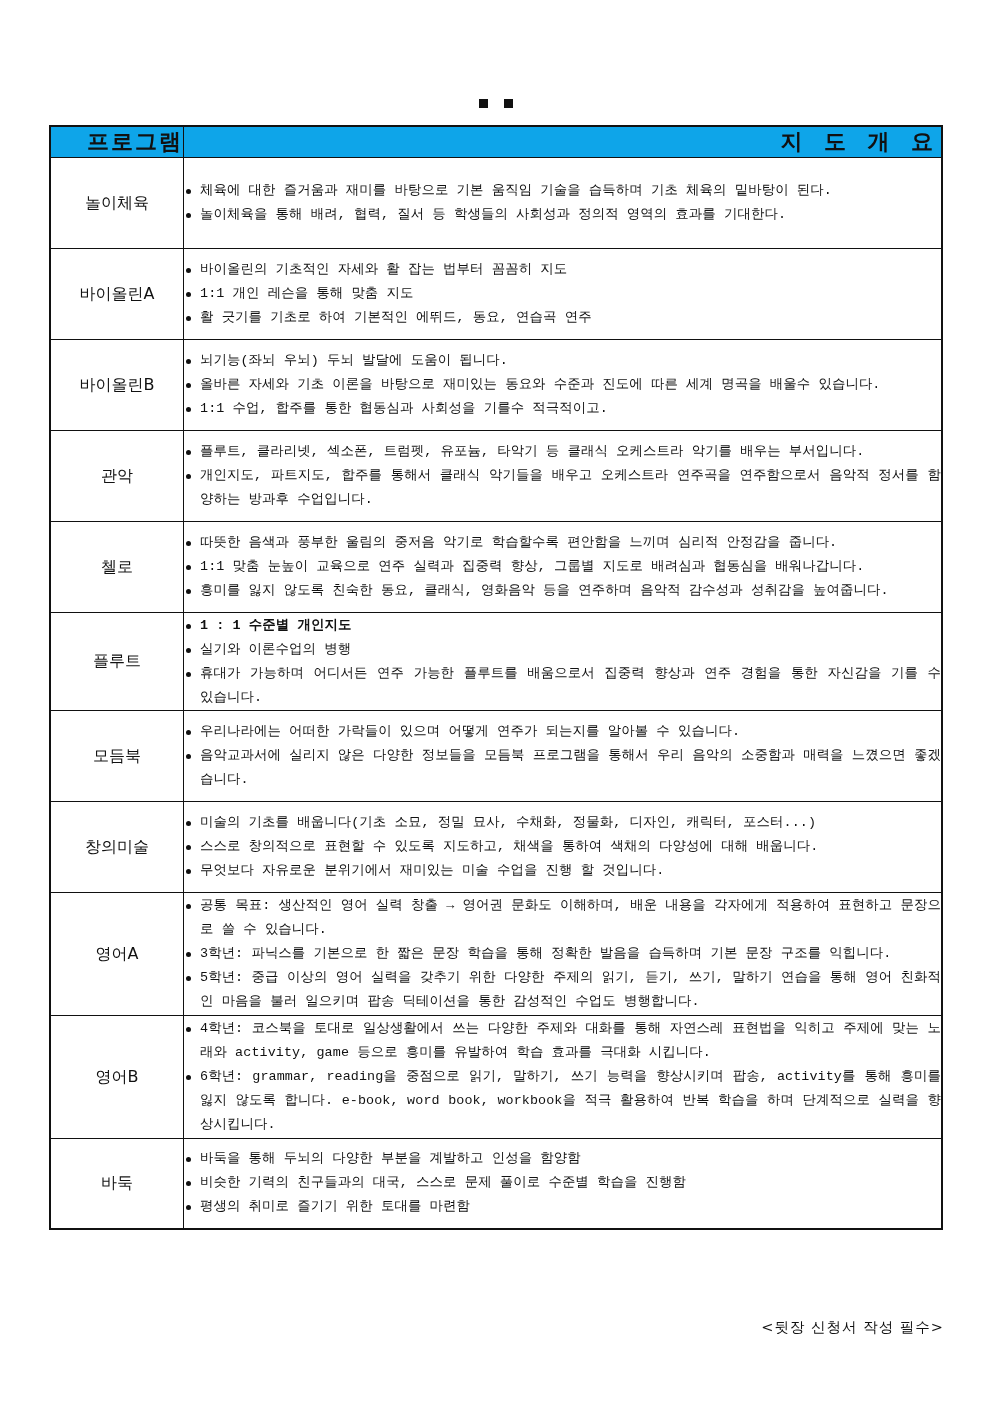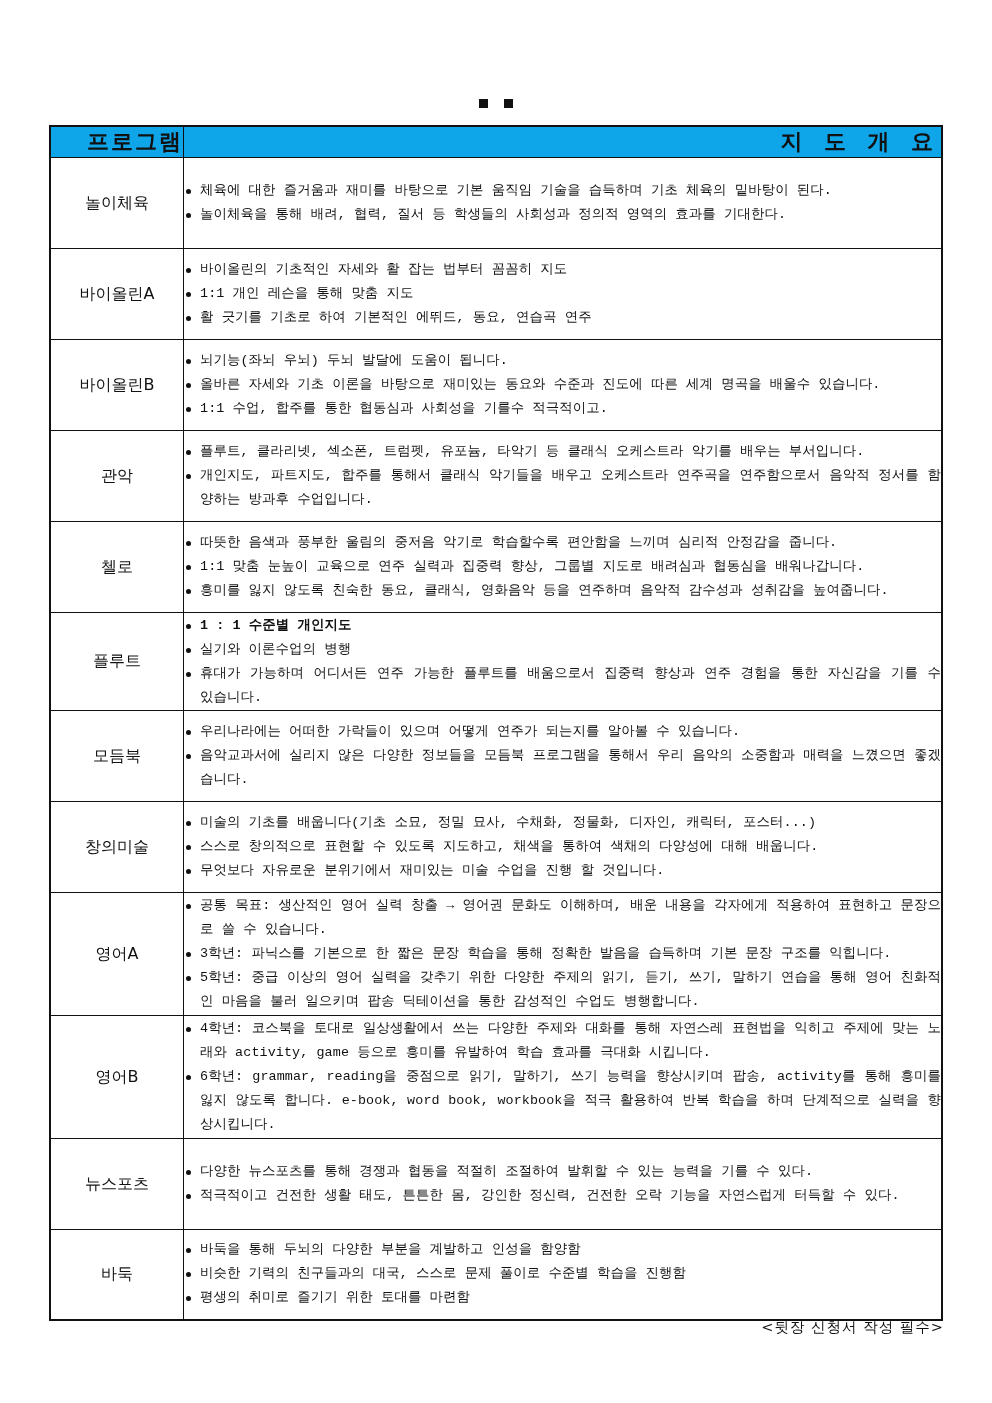--- a/index.html
+++ b/index.html
@@ -206,29 +206,20 @@
       </tr>
       <tr style="height: 123px;">
         <td class="prog-name">영어B</td>
         <td class="prog-desc">
           <ul class="bullets">
             <li>4학년: 코스북을 토대로 일상생활에서 쓰는 다양한 주제와 대화를 통해 자연스레 표현법을 익히고 주제에 맞는 노래와 activity, game 등으로 흥미를 유발하여 학습 효과를 극대화 시킵니다.</li>
             <li>6학년: grammar, reading을 중점으로 읽기, 말하기, 쓰기 능력을 향상시키며 팝송, activity를 통해 흥미를 잃지 않도록 합니다. e-book, word book, workbook을 적극 활용하여 반복 학습을 하며 단계적으로 실력을 향상시킵니다.</li>
           </ul>
         </td>
       </tr>
-      <tr style="height: 91px;">
-        <td class="prog-name">뉴스포츠</td>
-        <td class="prog-desc">
-          <ul class="bullets">
-            <li>다양한 뉴스포츠를 통해 경쟁과 협동을 적절히 조절하여 발휘할 수 있는 능력을 기를 수 있다.</li>
-            <li>적극적이고 건전한 생활 태도, 튼튼한 몸, 강인한 정신력, 건전한 오락 기능을 자연스럽게 터득할 수 있다.</li>
-          </ul>
-        </td>
-      </tr>
       <tr style="height: 90px;">
         <td class="prog-name">바둑</td>
         <td class="prog-desc">
           <ul class="bullets">
             <li>바둑을 통해 두뇌의 다양한 부분을 계발하고 인성을 함양함</li>
             <li>비슷한 기력의 친구들과의 대국, 스스로 문제 풀이로 수준별 학습을 진행함</li>
             <li>평생의 취미로 즐기기 위한 토대를 마련함</li>
           </ul>
         </td>
       </tr>

